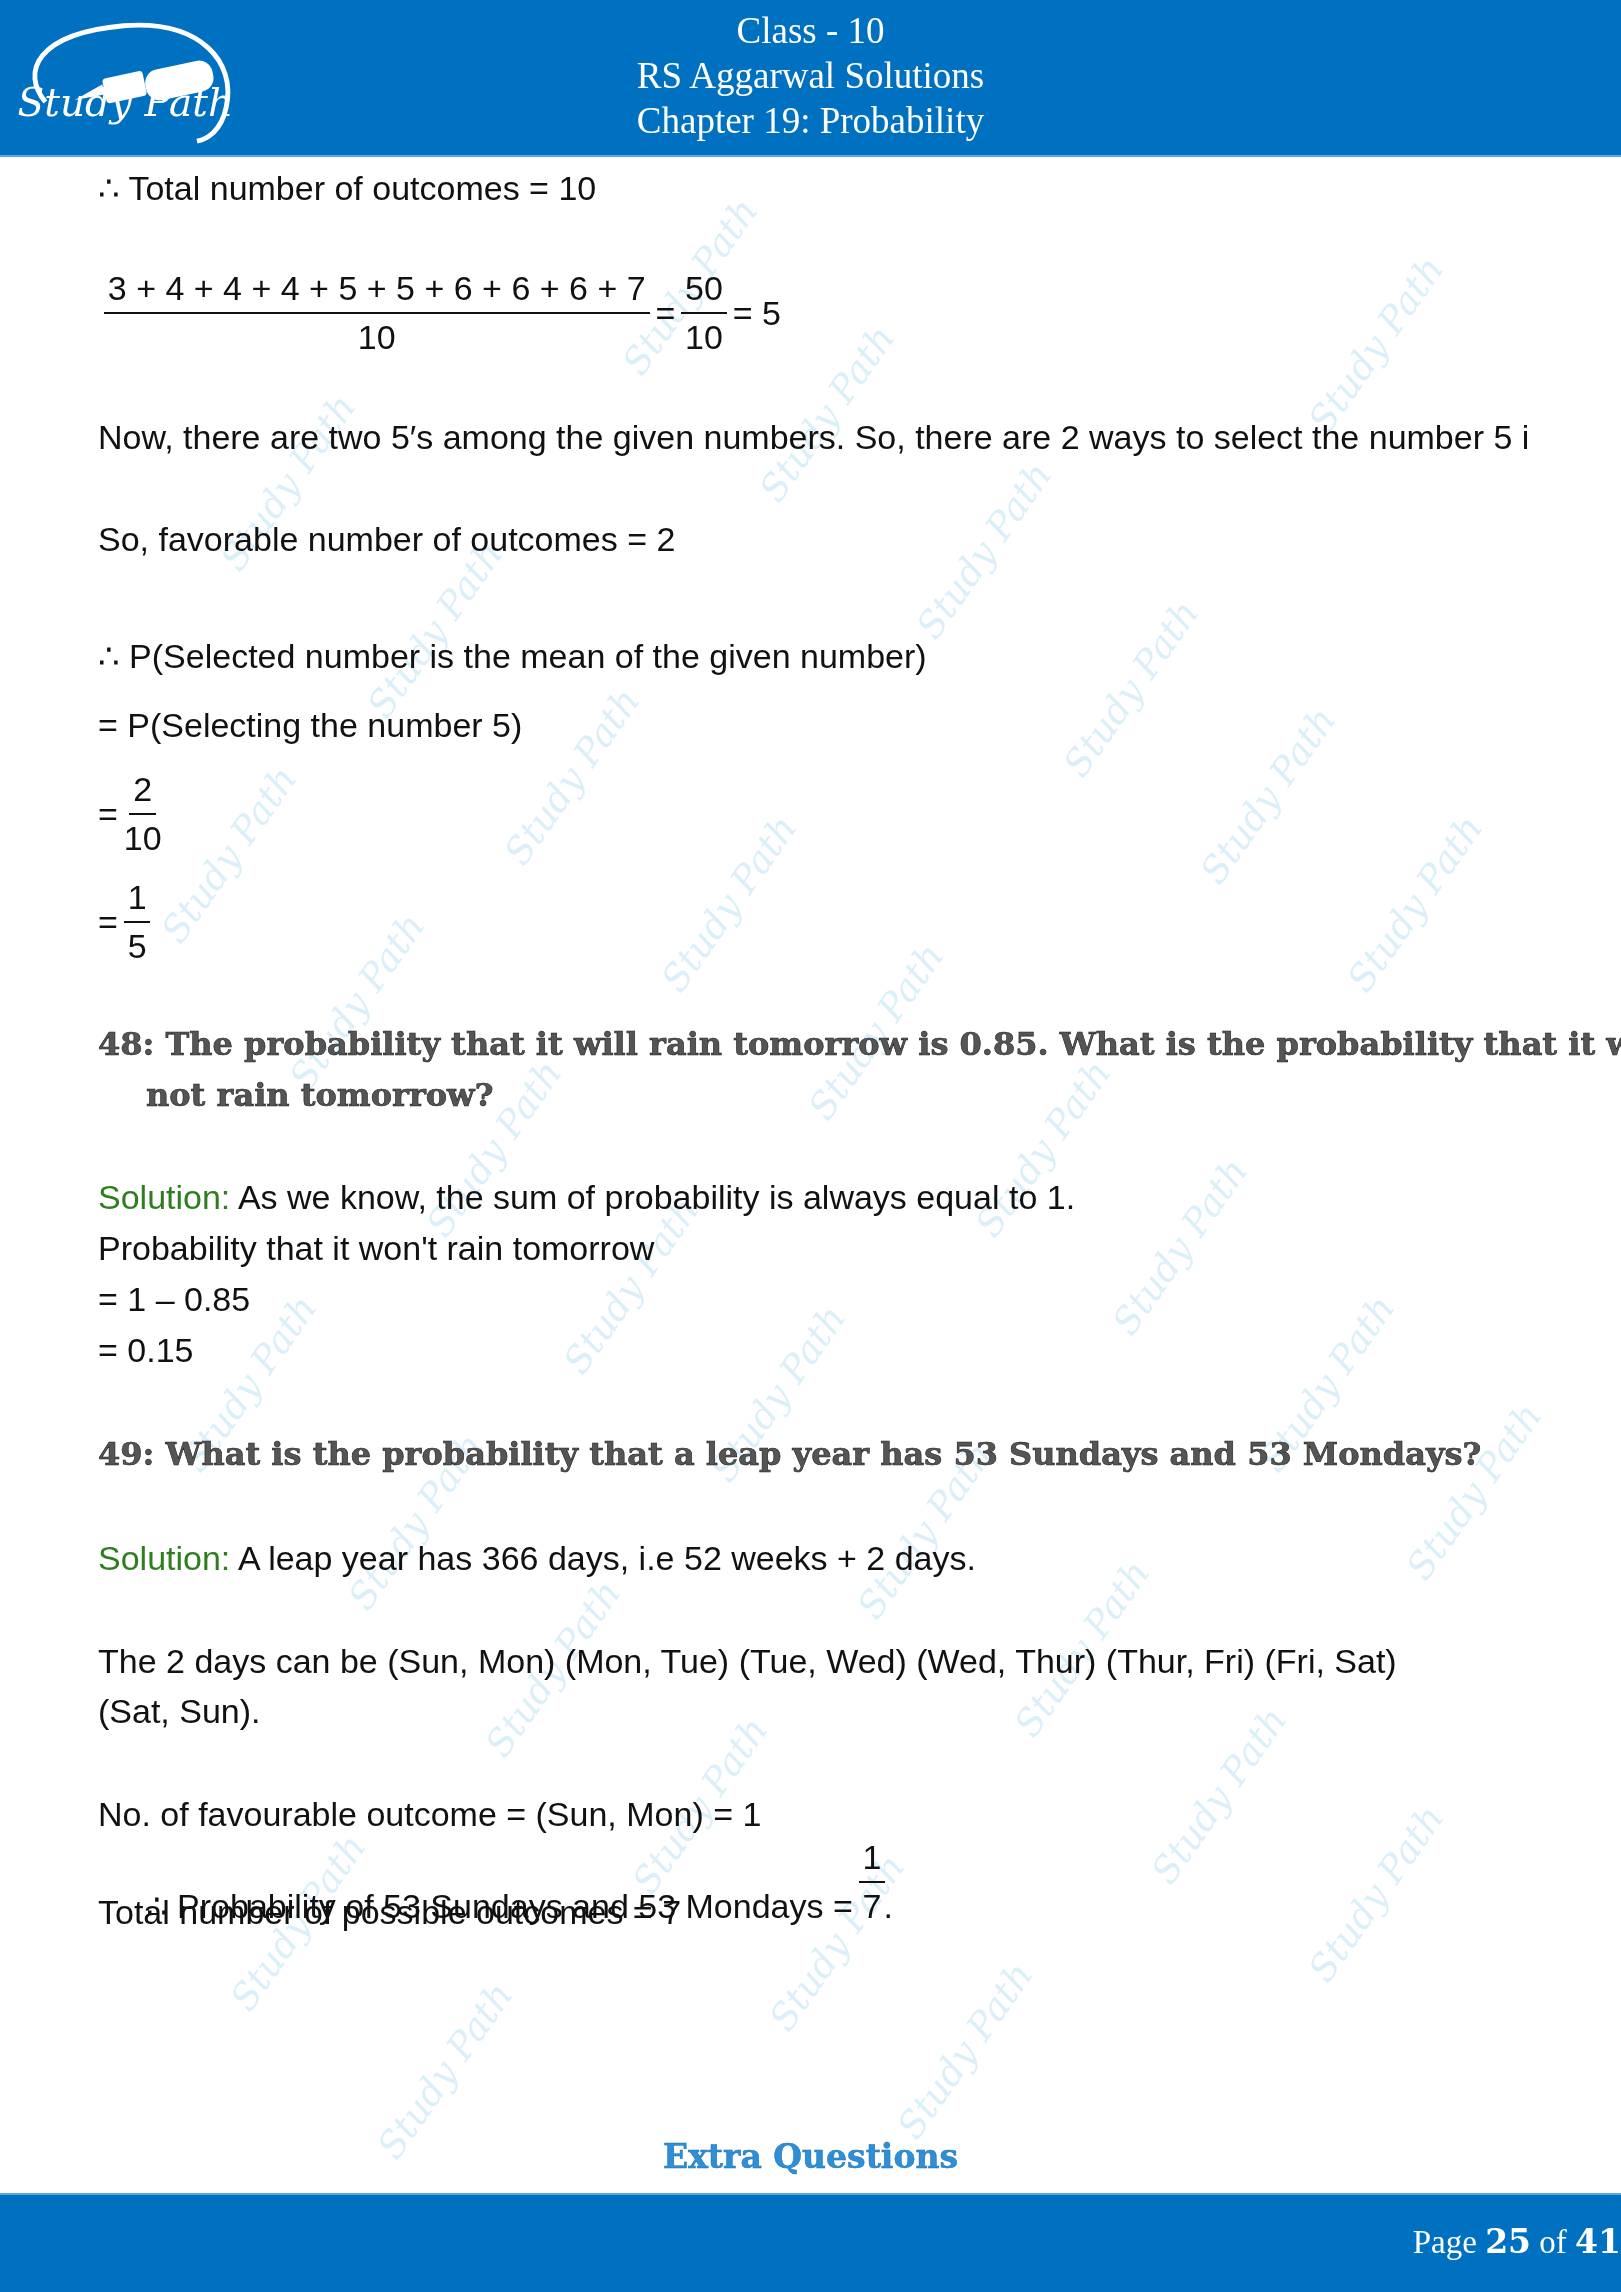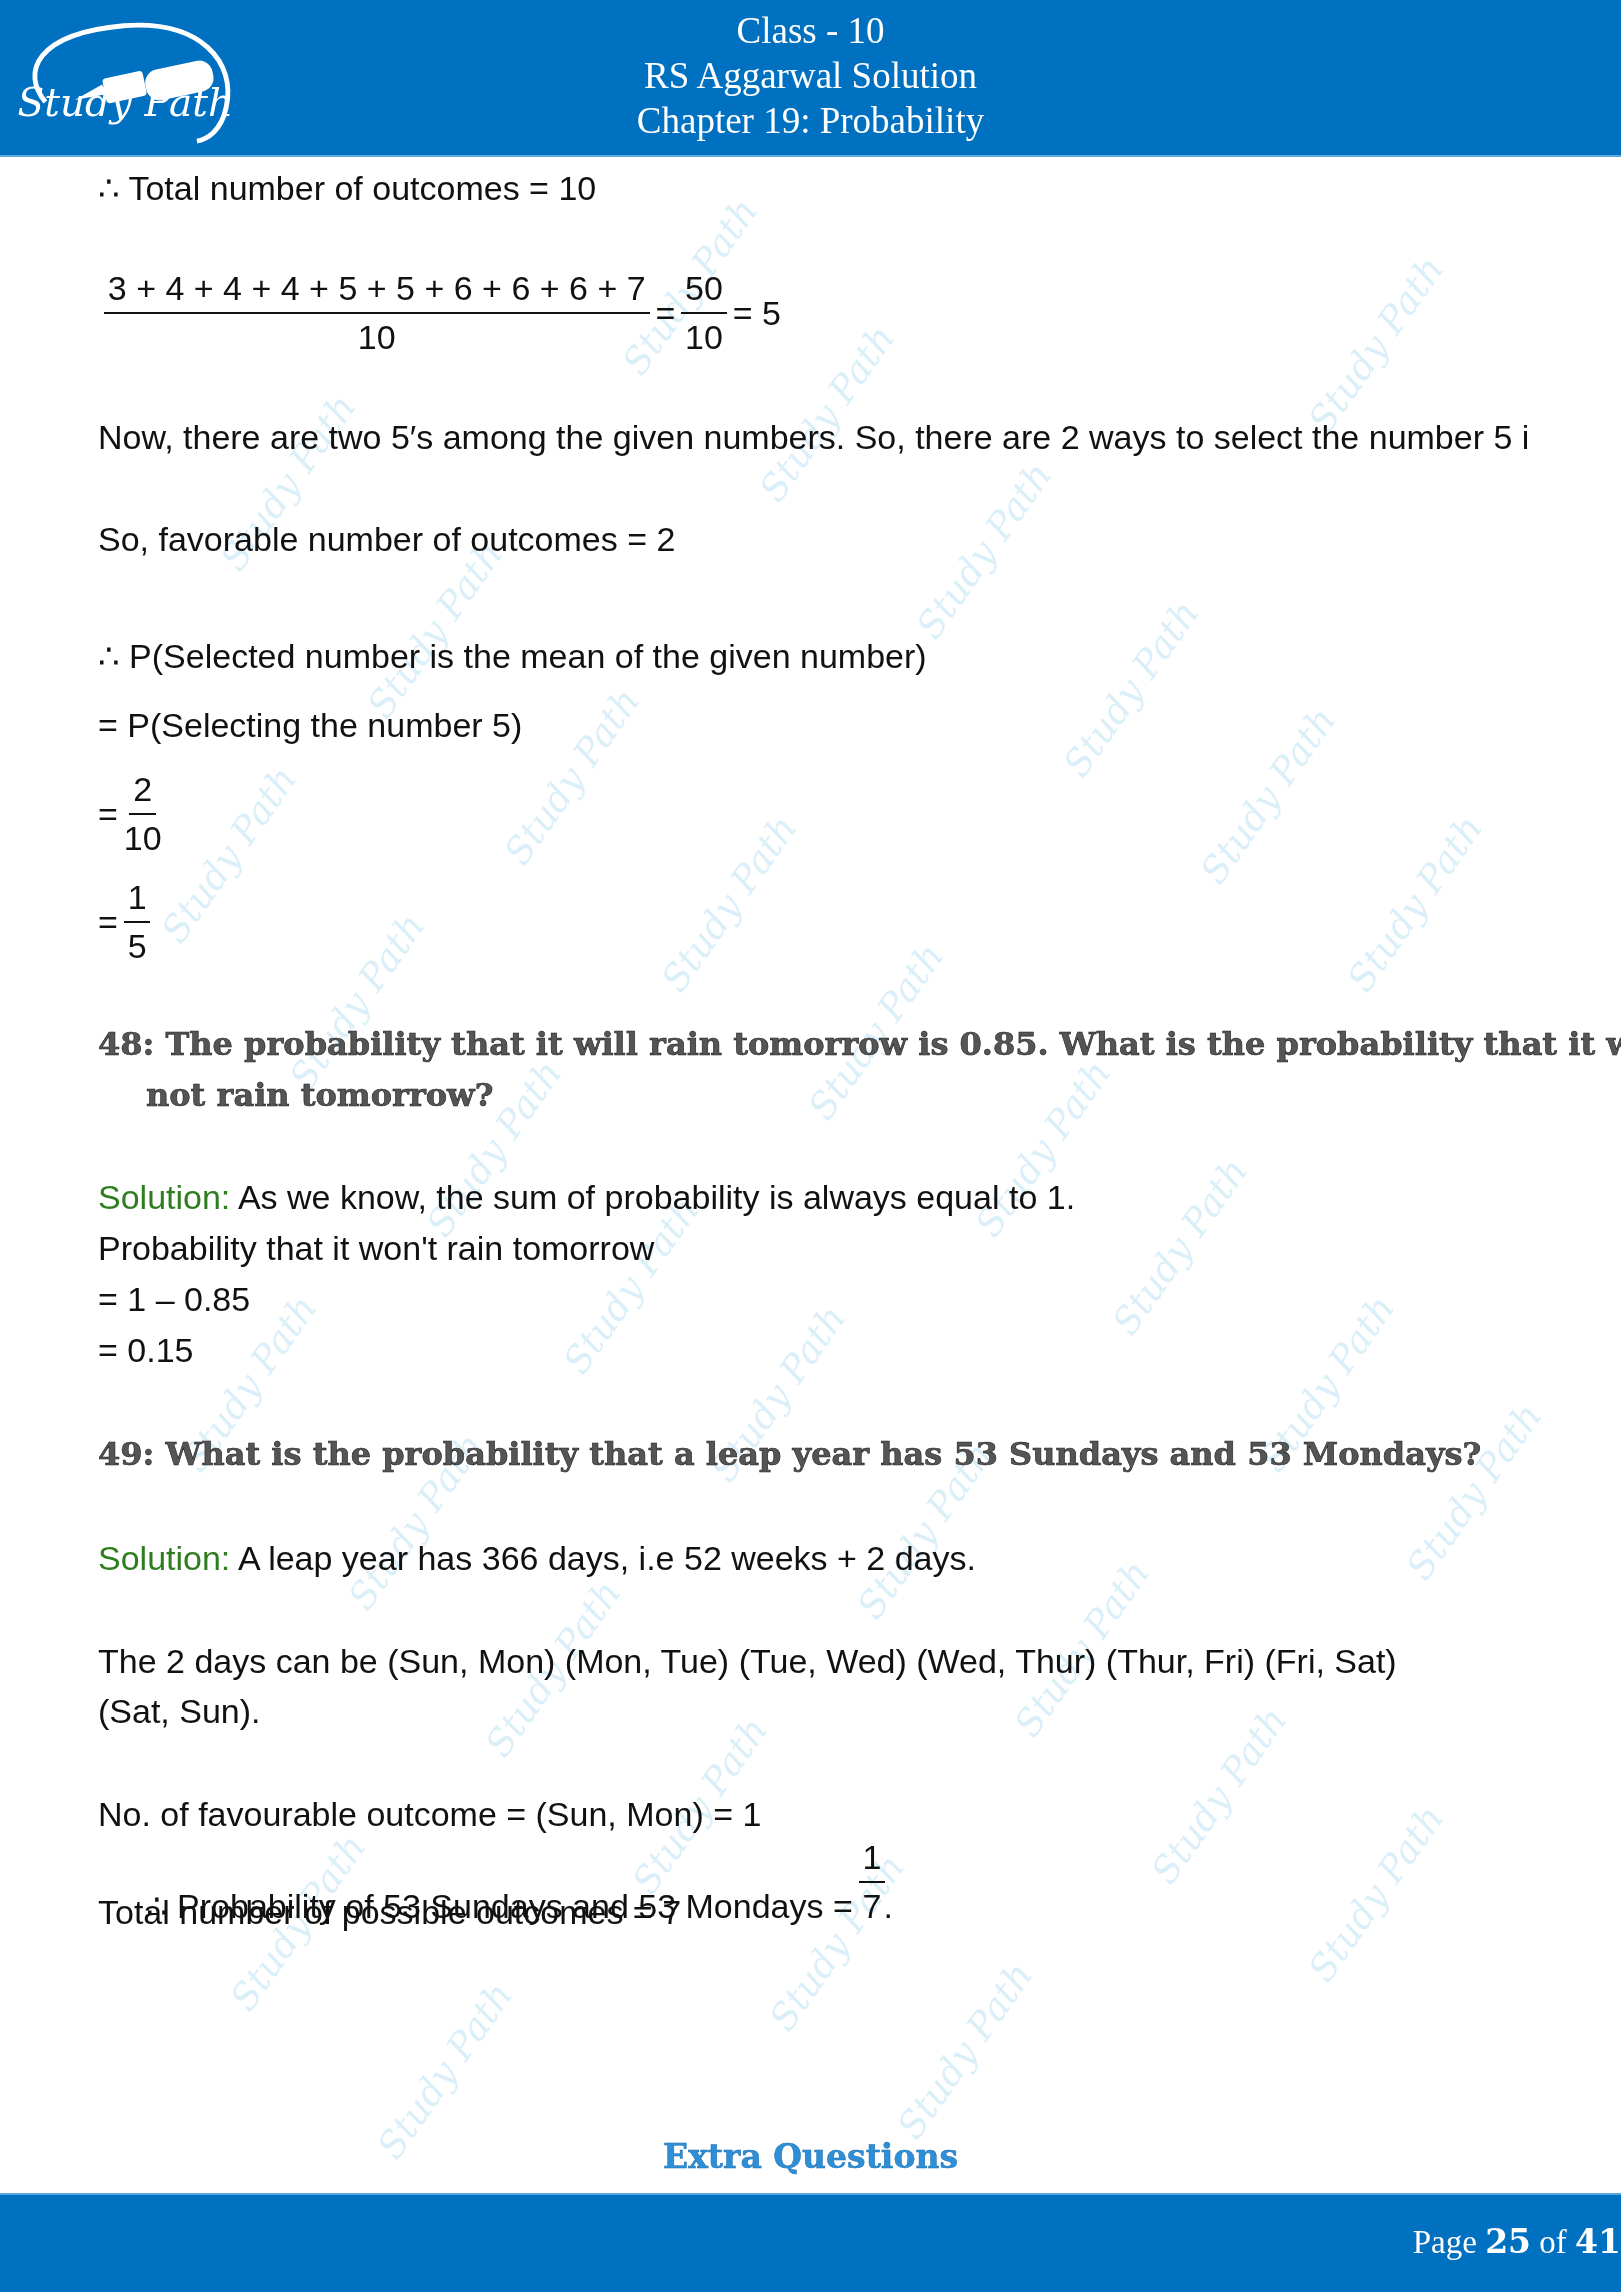--- a/index.html
+++ b/index.html
@@ -64,21 +64,21 @@
     <path d="M30 90 C 5 60, 20 20, 110 12 C 190 6, 225 50, 215 95 C 210 120, 195 128, 185 130" fill="none" stroke="#fff" stroke-width="5"></path>
     <g>
       <path d="M60 88 L 88 72 L 92 82 Z" fill="#fff"></path>
       <rect x="90" y="62" width="42" height="26" rx="4" fill="#fff" transform="rotate(-12 110 75)"></rect>
       <rect x="132" y="52" width="70" height="32" rx="14" fill="#fff" transform="rotate(-12 167 68)"></rect>
     </g>
   </svg>
   <div class="logo-text">Study Path</div>
   <div class="header-titles">
     <div>Class - 10</div>
-    <div>RS Aggarwal Solution</div>
+    <div>RS Aggarwal Solutions</div>
     <div>Chapter 19: Probability</div>
   </div>
 </div>
 
 <div>
   <div class="watermark" style="left:588px;top:265px;">Study Path</div>
   <div class="watermark" style="left:1274px;top:323px;">Study Path</div>
   <div class="watermark" style="left:186px;top:461px;">Study Path</div>
   <div class="watermark" style="left:725px;top:392px;">Study Path</div>
   <div class="watermark" style="left:882px;top:529px;">Study Path</div>

